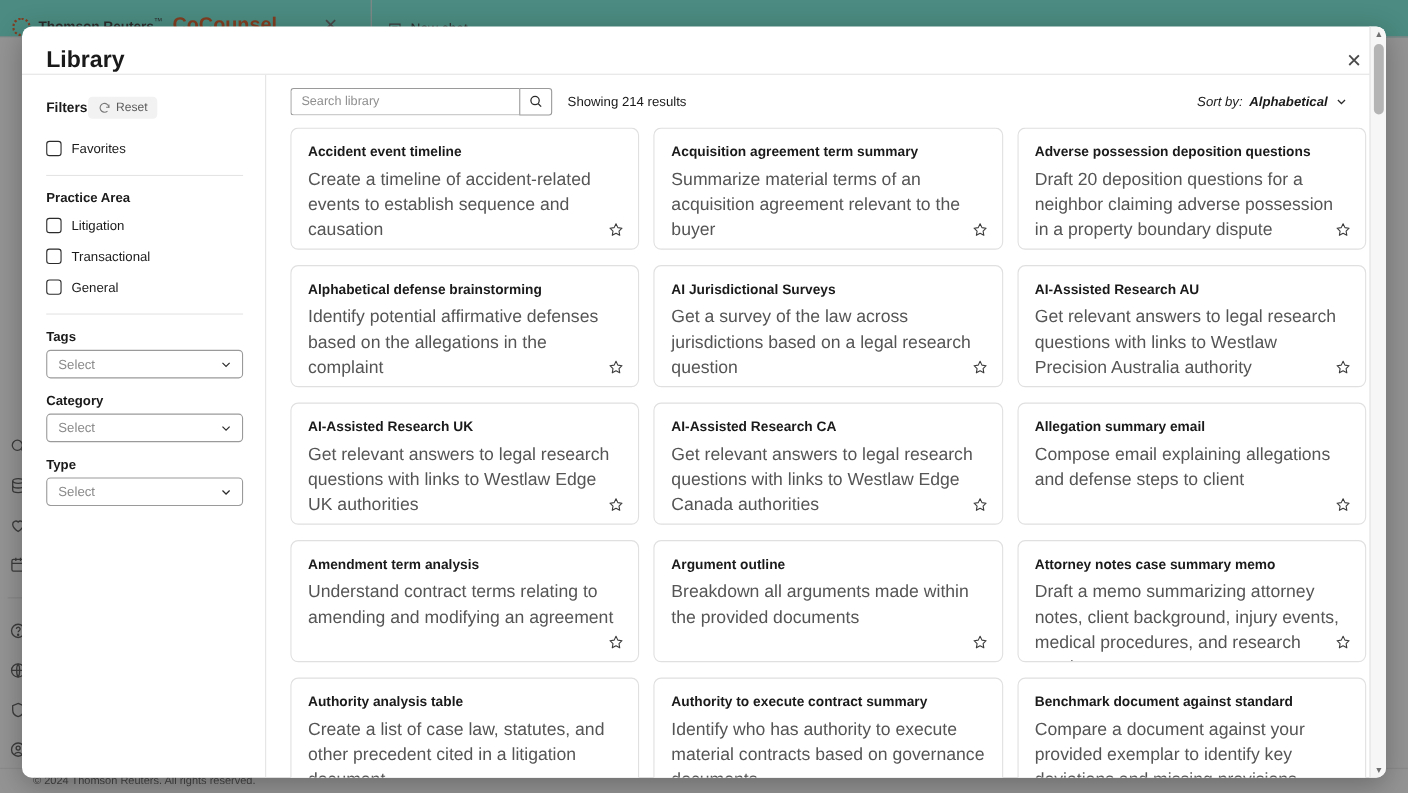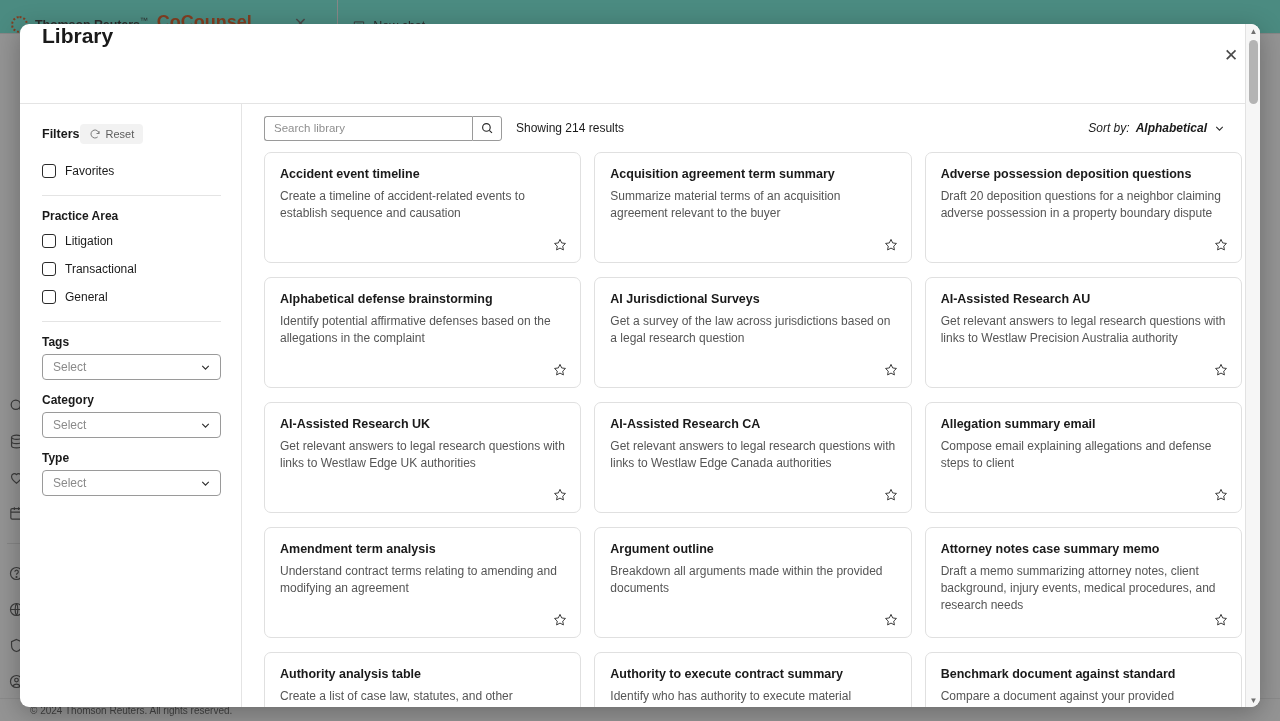--- a/index.html
+++ b/index.html
@@ -94,22 +94,22 @@
   #modal {
     position: absolute;
     left: 20px; top: 24px; width: 1240px; height: 683px;
     background: #ffffff;
     border-radius: 9px;
     box-shadow: 0 6px 26px rgba(0,0,0,0.28);
     overflow: hidden;
     display: flex; flex-direction: column;
   }
   #modal-header {
-    height: 80px; flex: none;
-    display: flex; align-items: flex-start;
+    height: 44px; flex: none;
+    display: flex; align-items: flex-end;
     border-bottom: 1px solid #e4e4e4;
     position: relative;
   }
   #modal-title {
     margin-left: 22px; font-size: 21px; font-weight: bold; color: #1a1a1a;
   }
   #modal-close {
     position: absolute; right: 16px; top: 18px;
     width: 26px; height: 26px;
     display: flex; align-items: center; justify-content: center;
@@ -207,21 +207,21 @@
     padding: 14px 15px 10px 15px;
     position: relative;
     cursor: pointer;
     overflow: hidden;
   }
   .card-title {
     font-size: 12.5px; font-weight: bold; color: #1a1a1a;
     margin-bottom: 5px; line-height: 1.25;
   }
   .card-desc {
-    font-size: 12px; color: #555555; line-height: 1.45;
+    font-size: 16px; color: #555555; line-height: 1.45;
   }
   .star {
     position: absolute; right: 12px; bottom: 9px;
     width: 16px; height: 16px; color: #3c3c3c; cursor: pointer;
   }
 
   
   #sb {
     position: absolute; right: 0; top: 0; width: 15px; bottom: 0;
     background: #f6f6f6; border-left: 1px solid #e2e2e2;

